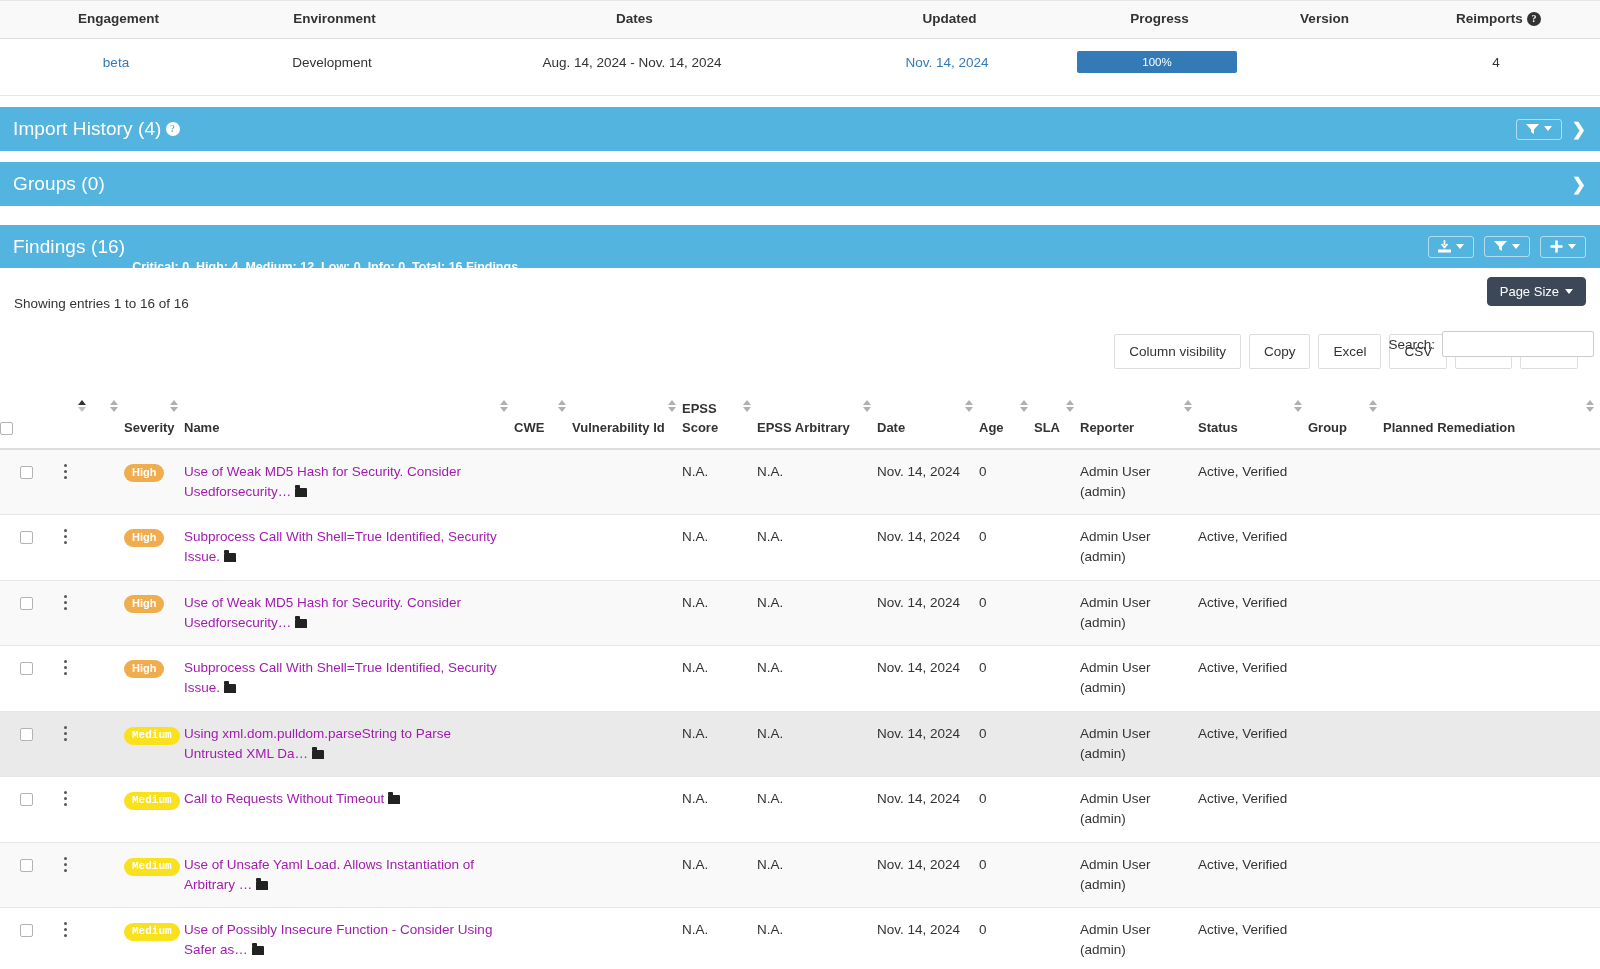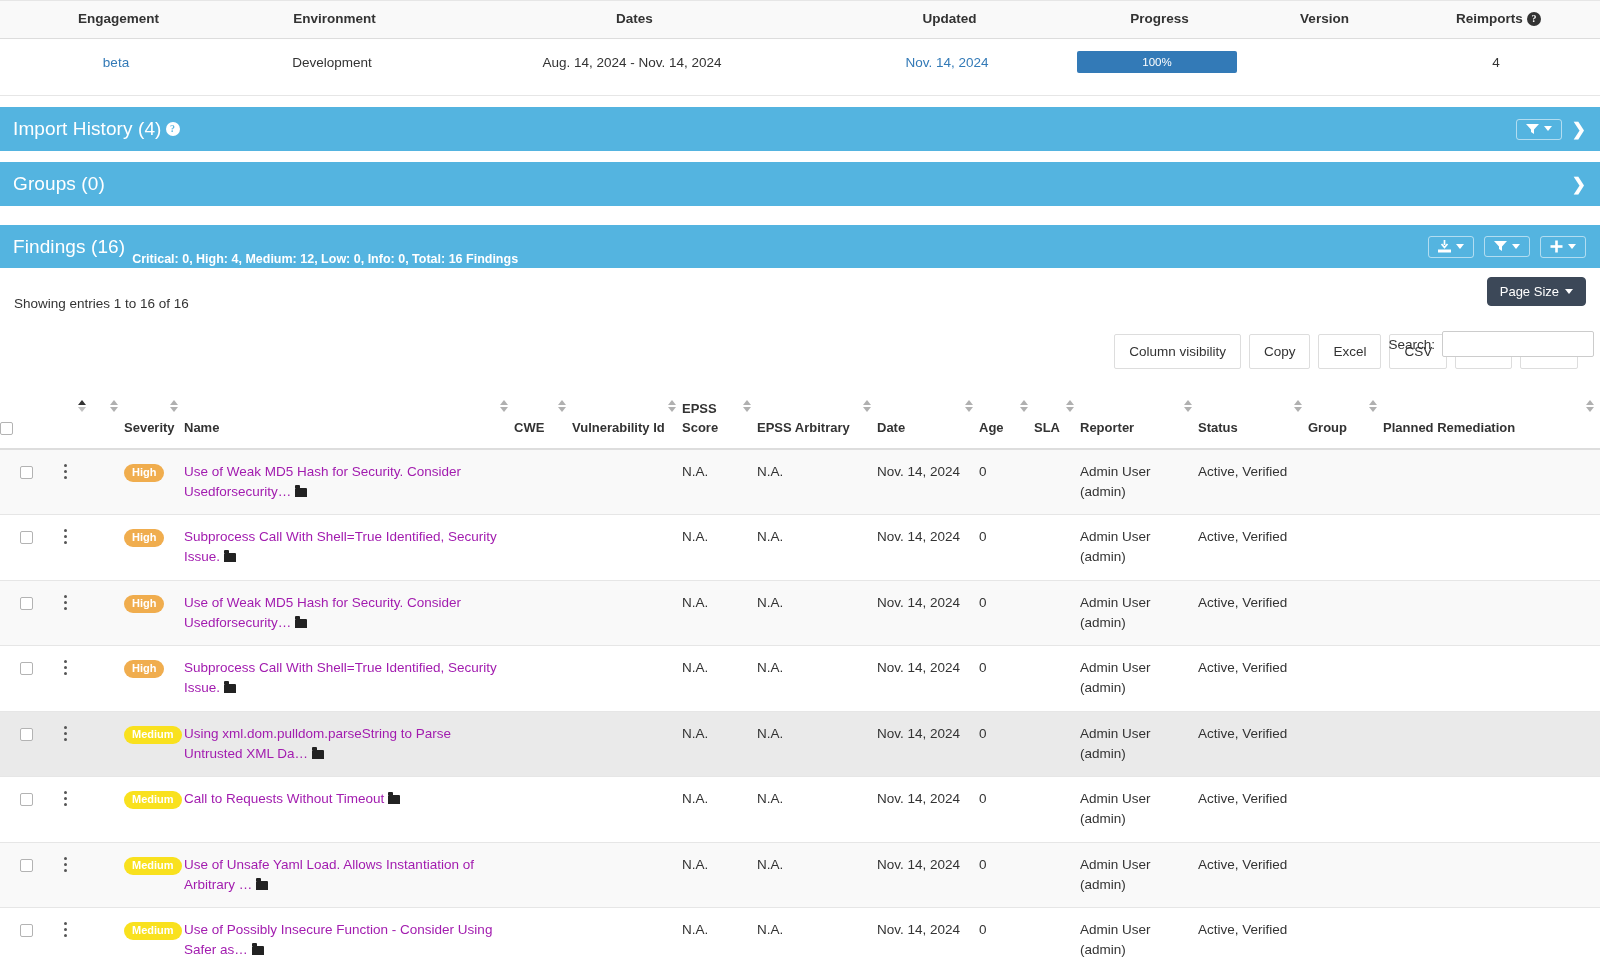--- a/index.html
+++ b/index.html
@@ -82,21 +82,21 @@
   .panel-title {
     font-size: 19px;
     font-weight: normal;
     letter-spacing: .1px;
   }
   .panel-sub {
     font-size: 12.5px;
     margin-left: 7px;
     font-weight: bold;
     position: relative;
-    top: 12px;
+    top: 20px;
   }
   .panel-actions {
     margin-left: auto;
     display: flex;
     align-items: center;
     gap: 10px;
   }
   .btn-ghost {
     border: 1px solid rgba(255,255,255,.55);
     border-radius: 3px;
@@ -274,21 +274,21 @@
     display: inline-block;
     color: #fff;
     font-size: 11px;
     font-weight: bold;
     border-radius: 9px;
     padding: 3px 8px 4px 8px;
     line-height: 1;
     white-space: nowrap;
   }
   .badge.high { background: #f0ad4e; }
-  .badge.medium { background: #f9e11e; }
+  .badge.medium { background: #f9e11e; font-family: Liberation Mono, monospace; }
 
   .finding-link {
     color: #a21caf;
     text-decoration: none;
     word-wrap: break-word;
   }
   .folder-icon {
     display: inline-block;
     width: 12px; height: 9px;
     background: #222;

